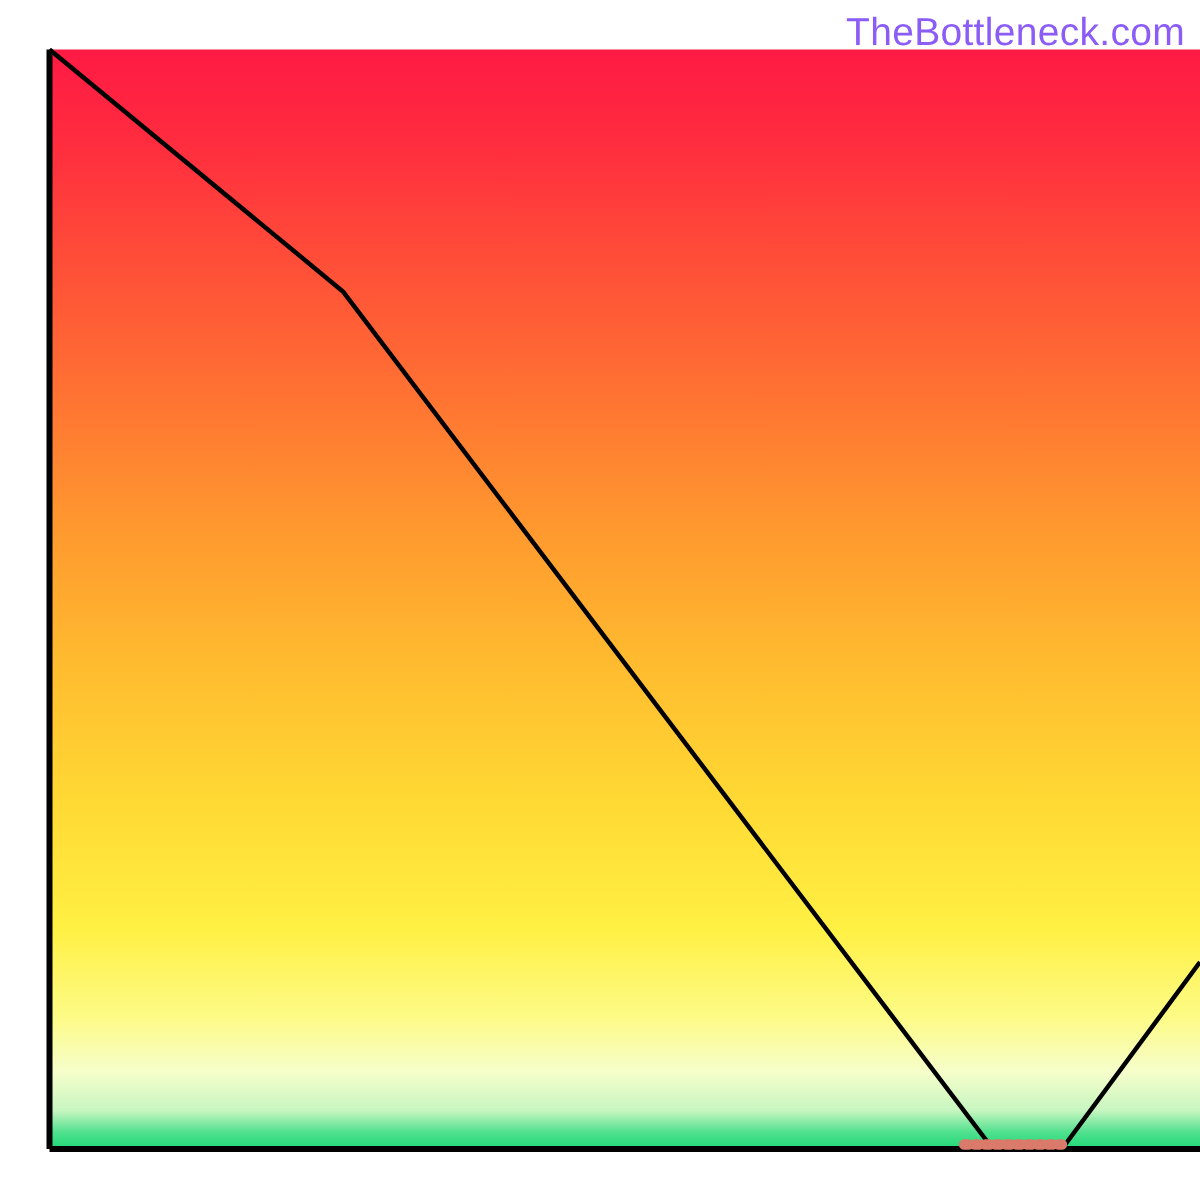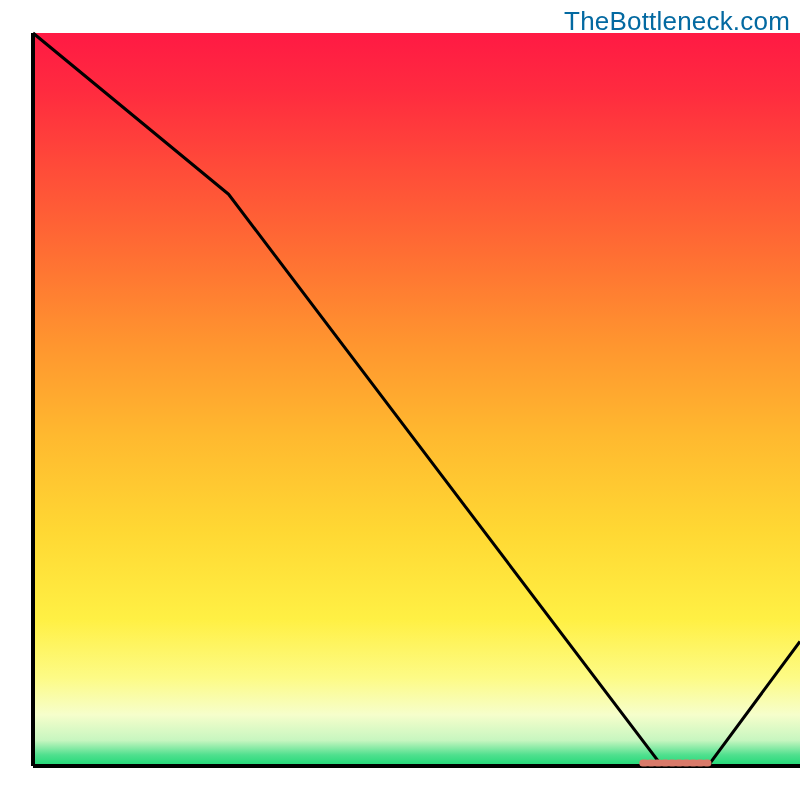--- a/index.html
+++ b/index.html
@@ -12,21 +12,21 @@
   }
   .chart-container {
     position: relative;
     width: 800px;
     height: 800px;
   }
   .watermark {
     position: absolute;
     top: 6px;
     right: 10px;
-    color: #0369a1;
+    color: #8b5cf6;
     font-size: 26px;
     font-weight: 500;
     letter-spacing: 0.2px;
     z-index: 10;
   }
   svg {
     display: block;
   }
 </style>
 </head>

